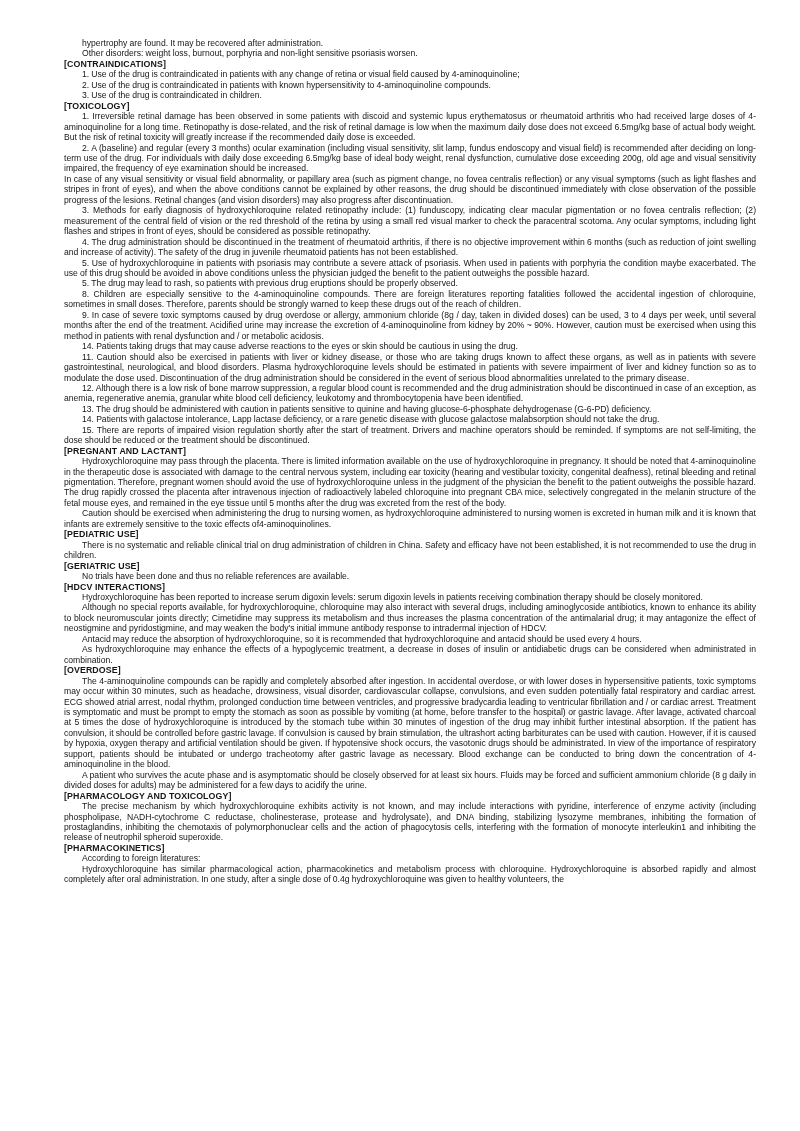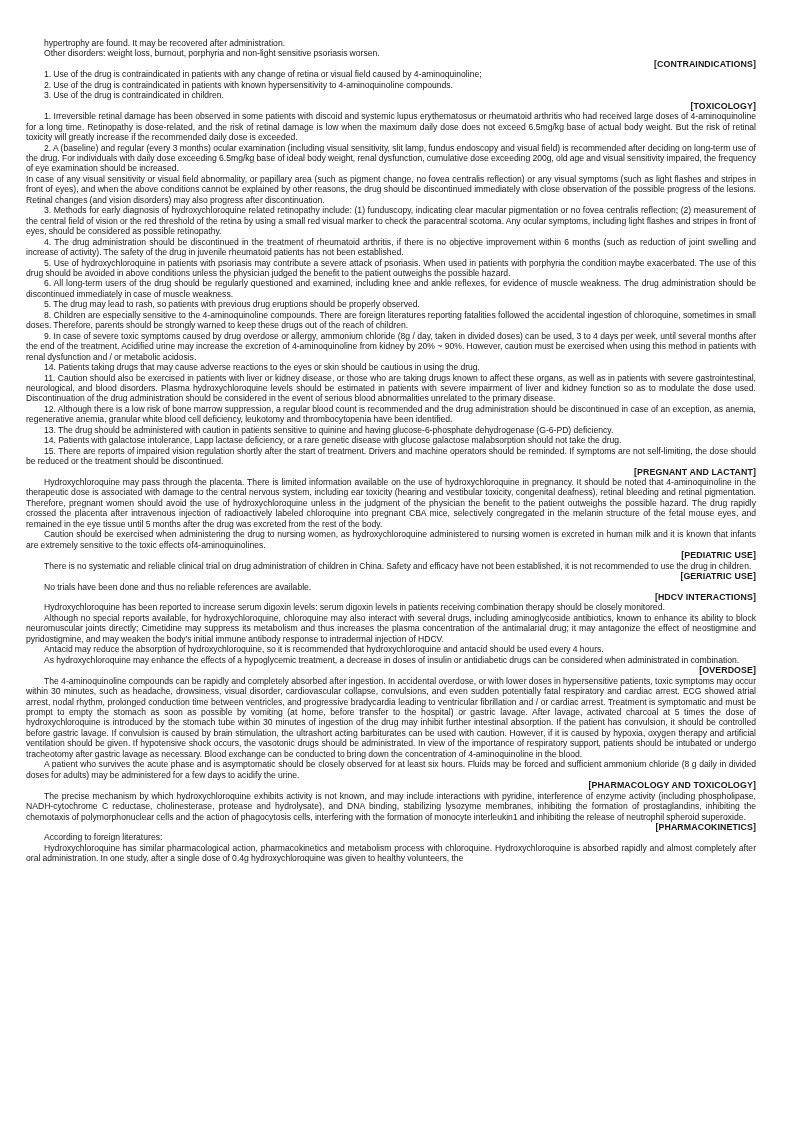--- a/index.html
+++ b/index.html
@@ -6,29 +6,29 @@
   .page {
     position: relative;
     width: 800px;
     height: 1131px;
     background: #ffffff;
     overflow: hidden;
     font-family: "Liberation Sans", "DejaVu Sans", sans-serif;
     color: #161616;
   }
   .content {
-    padding: 38px 44px 0 26px;
+    padding: 38px 44px 0 34px;
+    margin-left: 30px;
   }
   .heading {
     font-size: 8.8px;
     line-height: 10.45px;
     font-weight: 700;
     letter-spacing: 0.1px;
     white-space: nowrap;
-    text-align: right;
   }
   .para {
     font-size: 8.6px;
     line-height: 10.45px;
     text-align: justify;
     text-indent: 18px;
     word-spacing: -0.2px;
   }
   .para.no-indent { text-indent: 0; }
 </style>
@@ -43,21 +43,20 @@
       <div class="para">1. Use of the drug is contraindicated in patients with any change of retina or visual field caused by 4-aminoquinoline;</div>
       <div class="para">2. Use of the drug is contraindicated in patients with known hypersensitivity to 4-aminoquinoline compounds.</div>
       <div class="para">3. Use of the drug is contraindicated in children.</div>
       <div class="heading">[TOXICOLOGY]</div>
       <div class="para">1. Irreversible retinal damage has been observed in some patients with discoid and systemic lupus erythematosus or rheumatoid arthritis who had received large doses of 4-aminoquinoline for a long time. Retinopathy is dose-related, and the risk of retinal damage is low when the maximum daily dose does not exceed 6.5mg/kg base of actual body weight. But the risk of retinal toxicity will greatly increase if the recommended daily dose is exceeded.</div>
       <div class="para">2. A (baseline) and regular (every 3 months) ocular examination (including visual sensitivity, slit lamp, fundus endoscopy and visual field) is recommended after deciding on long-term use of the drug. For individuals with daily dose exceeding 6.5mg/kg base of ideal body weight, renal dysfunction, cumulative dose exceeding 200g, old age and visual sensitivity impaired, the frequency of eye examination should be increased.</div>
       <div class="para no-indent">In case of any visual sensitivity or visual field abnormality, or papillary area (such as pigment change, no fovea centralis reflection) or any visual symptoms (such as light flashes and stripes in front of eyes), and when the above conditions cannot be explained by other reasons, the drug should be discontinued immediately with close observation of the possible progress of the lesions. Retinal changes (and vision disorders) may also progress after discontinuation.</div>
       <div class="para">3. Methods for early diagnosis of hydroxychloroquine related retinopathy include: (1) funduscopy, indicating clear macular pigmentation or no fovea centralis reflection; (2) measurement of the central field of vision or the red threshold of the retina by using a small red visual marker to check the paracentral scotoma. Any ocular symptoms, including light flashes and stripes in front of eyes, should be considered as possible retinopathy.</div>
       <div class="para">4. The drug administration should be discontinued in the treatment of rheumatoid arthritis, if there is no objective improvement within 6 months (such as reduction of joint swelling and increase of activity). The safety of the drug in juvenile rheumatoid patients has not been established.</div>
       <div class="para">5. Use of hydroxychloroquine in patients with psoriasis may contribute a severe attack of psoriasis. When used in patients with porphyria the condition maybe exacerbated. The use of this drug should be avoided in above conditions unless the physician judged the benefit to the patient outweighs the possible hazard.</div>
-      <div class="para">6. All long-term users of the drug should be regularly questioned and examined, including knee and ankle reflexes, for evidence of muscle weakness. The drug administration should be discontinued immediately in case of muscle weakness.</div>
       <div class="para">5. The drug may lead to rash, so patients with previous drug eruptions should be properly observed.</div>
       <div class="para">8. Children are especially sensitive to the 4-aminoquinoline compounds. There are foreign literatures reporting fatalities followed the accidental ingestion of chloroquine, sometimes in small doses. Therefore, parents should be strongly warned to keep these drugs out of the reach of children.</div>
       <div class="para">9. In case of severe toxic symptoms caused by drug overdose or allergy, ammonium chloride (8g / day, taken in divided doses) can be used, 3 to 4 days per week, until several months after the end of the treatment. Acidified urine may increase the excretion of 4-aminoquinoline from kidney by 20% ~ 90%. However, caution must be exercised when using this method in patients with renal dysfunction and / or metabolic acidosis.</div>
       <div class="para">14. Patients taking drugs that may cause adverse reactions to the eyes or skin should be cautious in using the drug.</div>
       <div class="para">11. Caution should also be exercised in patients with liver or kidney disease, or those who are taking drugs known to affect these organs, as well as in patients with severe gastrointestinal, neurological, and blood disorders. Plasma hydroxychloroquine levels should be estimated in patients with severe impairment of liver and kidney function so as to modulate the dose used. Discontinuation of the drug administration should be considered in the event of serious blood abnormalities unrelated to the primary disease.</div>
       <div class="para">12. Although there is a low risk of bone marrow suppression, a regular blood count is recommended and the drug administration should be discontinued in case of an exception, as anemia, regenerative anemia, granular white blood cell deficiency, leukotomy and thrombocytopenia have been identified.</div>
       <div class="para">13. The drug should be administered with caution in patients sensitive to quinine and having glucose-6-phosphate dehydrogenase (G-6-PD) deficiency.</div>
       <div class="para">14. Patients with galactose intolerance, Lapp lactase deficiency, or a rare genetic disease with glucose galactose malabsorption should not take the drug.</div>
       <div class="para">15. There are reports of impaired vision regulation shortly after the start of treatment. Drivers and machine operators should be reminded. If symptoms are not self-limiting, the dose should be reduced or the treatment should be discontinued.</div>
       <div class="heading">[PREGNANT AND LACTANT]</div>

